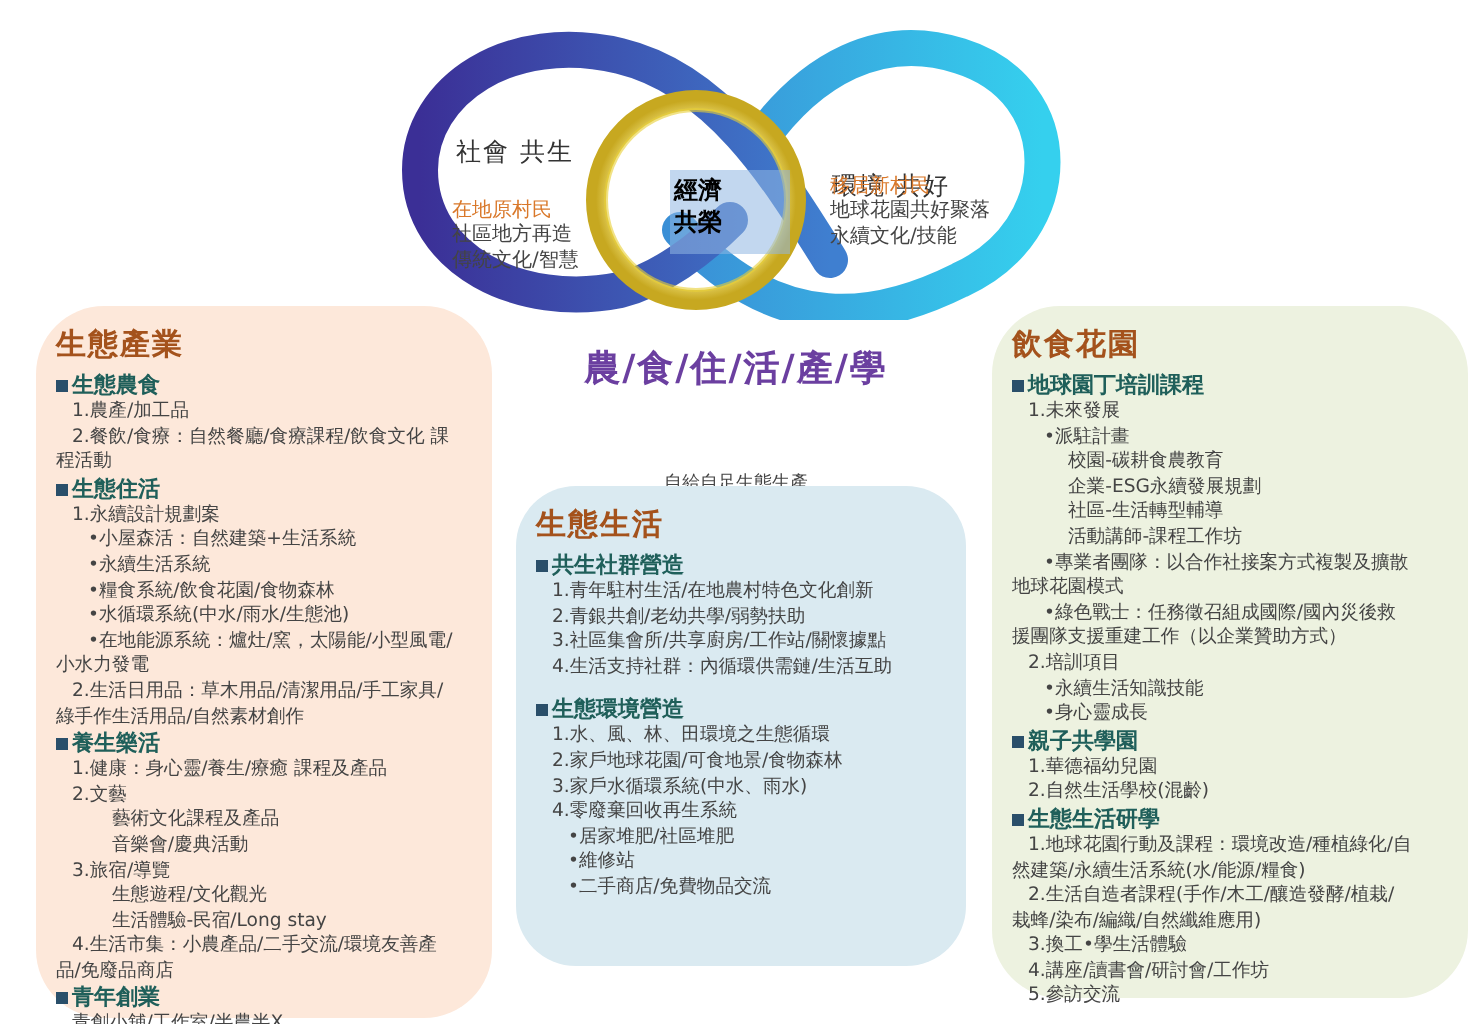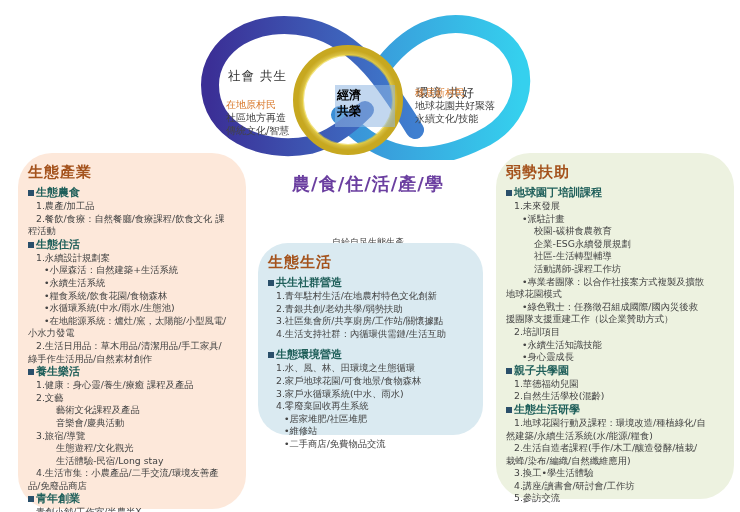--- a/index.html
+++ b/index.html
@@ -1,21 +1,21 @@
 <!DOCTYPE html>
 <html><head>
 <meta charset="utf-8">
 <style>
   html, body { margin:0; padding:0; }
   body { width:740px; height:512px; background:#ffffff; position:relative; overflow:hidden;
          font-family:"DejaVu Sans", sans-serif; color:#3a3a3a; }
   .loop { position:absolute; }
   .panel { position:absolute; border-radius:34px; box-sizing:border-box; padding:8px 8px 8px 10px; }
   .panel-left { left:18px; top:153px; width:228px; height:356px; background:#fde8da; }
-  .panel-mid { left:258px; top:243px; width:225px; height:192px; background:#daeaf1; border-radius:30px; }
+  .panel-mid { left:258px; top:243px; width:225px; height:240px; background:#daeaf1; border-radius:30px; }
   .panel-right { left:496px; top:153px; width:238px; height:346px; background:#edf2e0; }
   .ptitle { text-align:left; color:#a4521c; font-size:15px; font-weight:bold; letter-spacing:1px; margin:2px 0 4px 0; }
   .sec { color:#1f5f5a; font-size:11px; font-weight:bold; line-height:14px; }
   .sec .sq { display:inline-block; width:6px; height:6px; background:#2a4f6a; margin-right:2px; vertical-align:middle; }
   .ln { font-size:9.3px; line-height:12.6px; color:#444; }
   .i1 { padding-left:8px; }
   .i2 { padding-left:16px; }
   .i3 { padding-left:28px; }
   .gap { height:8px; }
   .center-title { position:absolute; left:268px; top:172px; width:200px; text-align:center;
@@ -123,21 +123,21 @@
   <div class="ln i1">1.水、風、林、田環境之生態循環</div>
   <div class="ln i1">2.家戶地球花園/可食地景/食物森林</div>
   <div class="ln i1">3.家戶水循環系統(中水、雨水)</div>
   <div class="ln i1">4.零廢棄回收再生系統</div>
   <div class="ln i2">•居家堆肥/社區堆肥</div>
   <div class="ln i2">•維修站</div>
   <div class="ln i2">•二手商店/免費物品交流</div>
 </div>
 
 <div class="panel panel-right">
-  <div class="ptitle">弱勢扶助</div>
+  <div class="ptitle">飲食花園</div>
   <div class="sec"><span class="sq"></span><span>地球園丁培訓課程</span></div>
   <div class="ln i1">1.未來發展</div>
   <div class="ln i2">•派駐計畫</div>
   <div class="ln i3">校園-碳耕食農教育</div>
   <div class="ln i3">企業-ESG永續發展規劃</div>
   <div class="ln i3">社區-生活轉型輔導</div>
   <div class="ln i3">活動講師-課程工作坊</div>
   <div class="ln i2">•專業者團隊：以合作社接案方式複製及擴散</div>
   <div class="ln">地球花園模式</div>
   <div class="ln i2">•綠色戰士：任務徵召組成國際/國內災後救</div>

